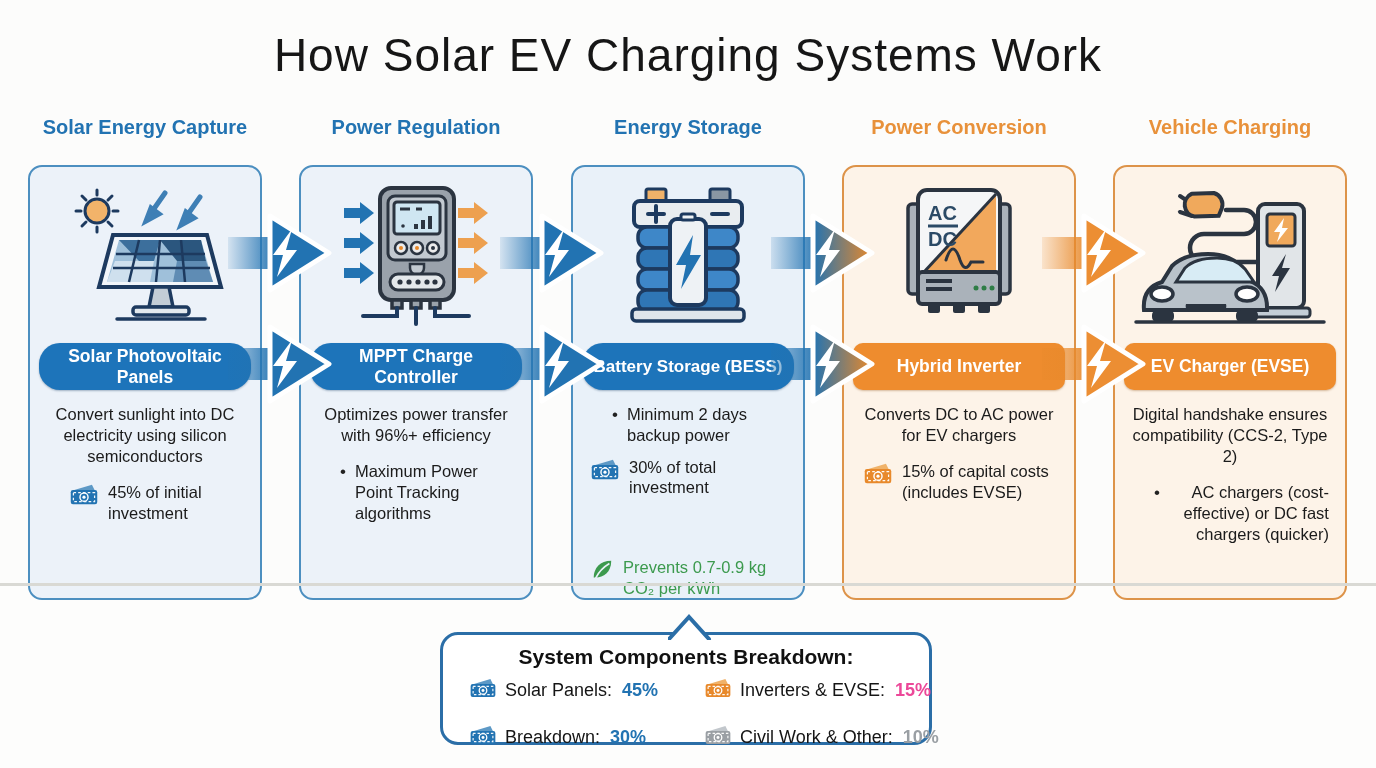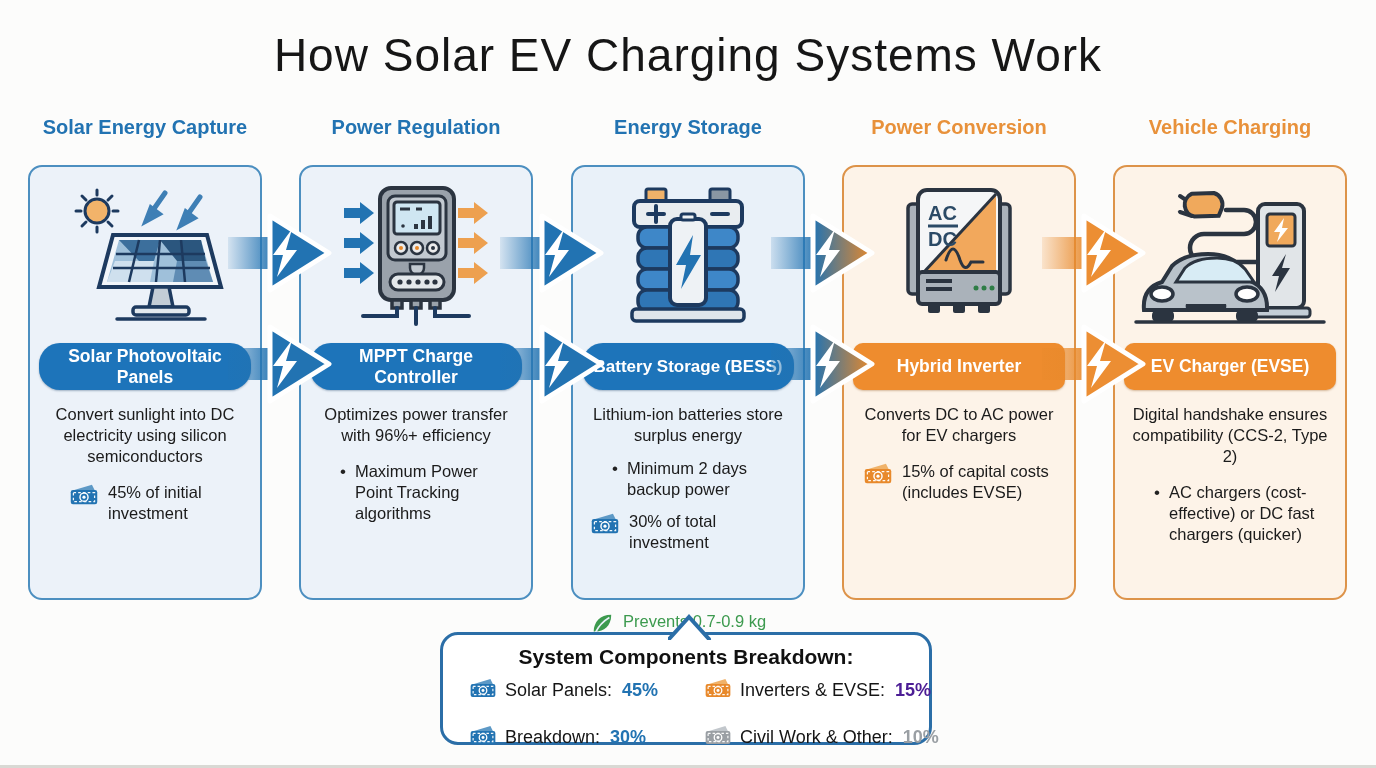--- a/index.html
+++ b/index.html
@@ -1,18 +1,18 @@
 <!DOCTYPE html>
 <html><head>
 <meta charset="utf-8">
 <style>
   * { margin:0; padding:0; box-sizing:border-box; }
   html,body { width:1376px; height:768px; overflow:hidden; background:#fdfdfc; }
   body { font-family:"Liberation Sans", sans-serif; color:#1a1a1a; }
-  .page { position:relative; width:1376px; height:768px; background:#fcfcfb; }
+  .page { position:relative; width:1376px; height:586px; background:#fcfcfb; }
 
   .main-title {
     position:absolute; top:28px; left:0; width:1376px;
     text-align:center; font-size:46px; font-weight:400; letter-spacing:1px; color:#161616;
   }
 
   .stage-header {
     position:absolute; top:116px; width:300px; text-align:center;
     font-size:20px; font-weight:700;
   }
@@ -60,21 +60,21 @@
   .callout-pointer { position:absolute; left:225px; top:-22px; width:44px; height:27px; z-index:6; }
   .breakdown-title { text-align:center; font-size:21px; font-weight:700; color:#111; margin-top:10px; }
   .breakdown-grid {
     display:grid; grid-template-columns: 215px 1fr; column-gap:28px; row-gap:7px;
     padding:8px 10px 0 26px;
     gap:20px;
   }
   .bd-item { display:flex; align-items:center; gap:8px; font-size:18px; color:#151515; white-space:nowrap; }
   .bd-val { font-weight:700; margin-left:2px; }
   .val-blue { color:#2273b2; }
-  .val-orange { color:#4c1d95; }
+  .val-orange { color:#ec4899; }
   .val-gray { color:#9a9fa4; }
 
   .bottom-edge { position:absolute; left:0; bottom:0; width:1376px; height:3px; background:#d9d9d4; }
 </style>
 </head>
 <body>
 
 <div class="page">
 
   <div class="main-title">How Solar EV Charging Systems Work</div>
@@ -226,21 +226,20 @@
           <rect x="30" y="107" width="100" height="21" rx="9" fill="#2f76b5"></rect>
         </g>
         <rect x="62" y="36" width="36" height="86" rx="7" fill="#eef2f5" stroke="#1d3a5f" stroke-width="4"></rect>
         <rect x="73" y="31" width="14" height="6" rx="2" fill="#eef2f5" stroke="#1d3a5f" stroke-width="3"></rect>
         <polygon points="85,52 68,82 78,82 73,106 93,72 82,72" fill="#2273b2"></polygon>
         <rect x="24" y="126" width="112" height="12" rx="4" fill="#dfe5ea" stroke="#1d3a5f" stroke-width="3.5"></rect>
       </svg>
     </div>
     <div class="banner banner-blue" style="font-size:17px;">Battery Storage (BESS)</div>
     <div class="card-body" style="gap:12px;">
-      <div class="desc">Lithium-ion batteries store surplus energy</div>
       <div class="bullets">
         <div class="bullet" style="padding-left:26px;">
           <span class="dotchar">•</span>
           <span style="max-width:150px;">Minimum 2 days backup power</span>
         </div>
         <div class="bullet" style="padding-left:8px;">
           <span class="bicon">
             <svg width="30" height="23" viewBox="0 0 34 26">
               <polygon points="6,8 26,2 29,8" fill="#5d99c6"></polygon>
               <rect x="2" y="8" width="30" height="16" rx="2.5" fill="#2273b2"></rect>
@@ -332,21 +331,21 @@
         <rect x="106" y="128" width="22" height="12" rx="5" fill="#2b3440"></rect>
         <line x1="6" y1="140" x2="194" y2="140" stroke="#2b3440" stroke-width="3.5" stroke-linecap="round"></line>
       </svg>
     </div>
     <div class="banner banner-orange">EV Charger (EVSE)</div>
     <div class="card-body">
       <div class="desc">Digital handshake ensures compatibility (CCS-2, Type 2)</div>
       <div class="bullets">
         <div class="bullet" style="padding-left:26px;">
           <span class="dotchar">•</span>
-          <span style="max-width:160px;">AC chargers (cost-effective) or DC fast chargers (quicker)</span>
+          <span style="max-width:160px;text-align:right;">AC chargers (cost-effective) or DC fast chargers (quicker)</span>
         </div>
       </div>
     </div>
   </div>
 
   <svg class="flow-arrow" style="left:228px; top:213px;" viewBox="0 0 104 80">
     <defs>
         <linearGradient id="tg1" x1="0" y1="0" x2="1" y2="0">
           <stop offset="0" stop-color="#2273b2" stop-opacity="0.12"></stop>
           <stop offset="1" stop-color="#2273b2"></stop>

